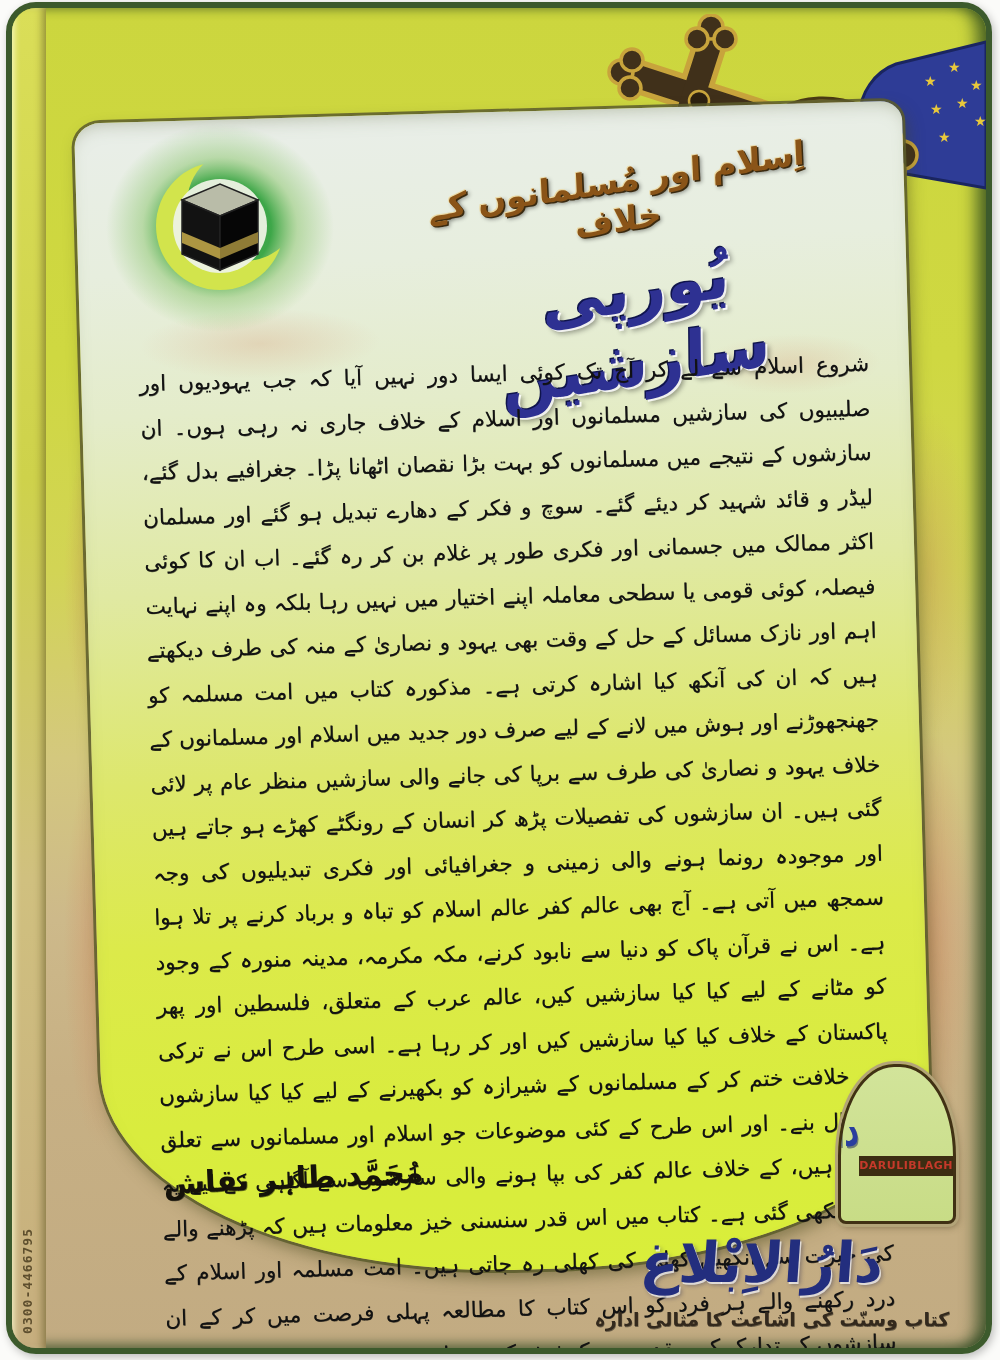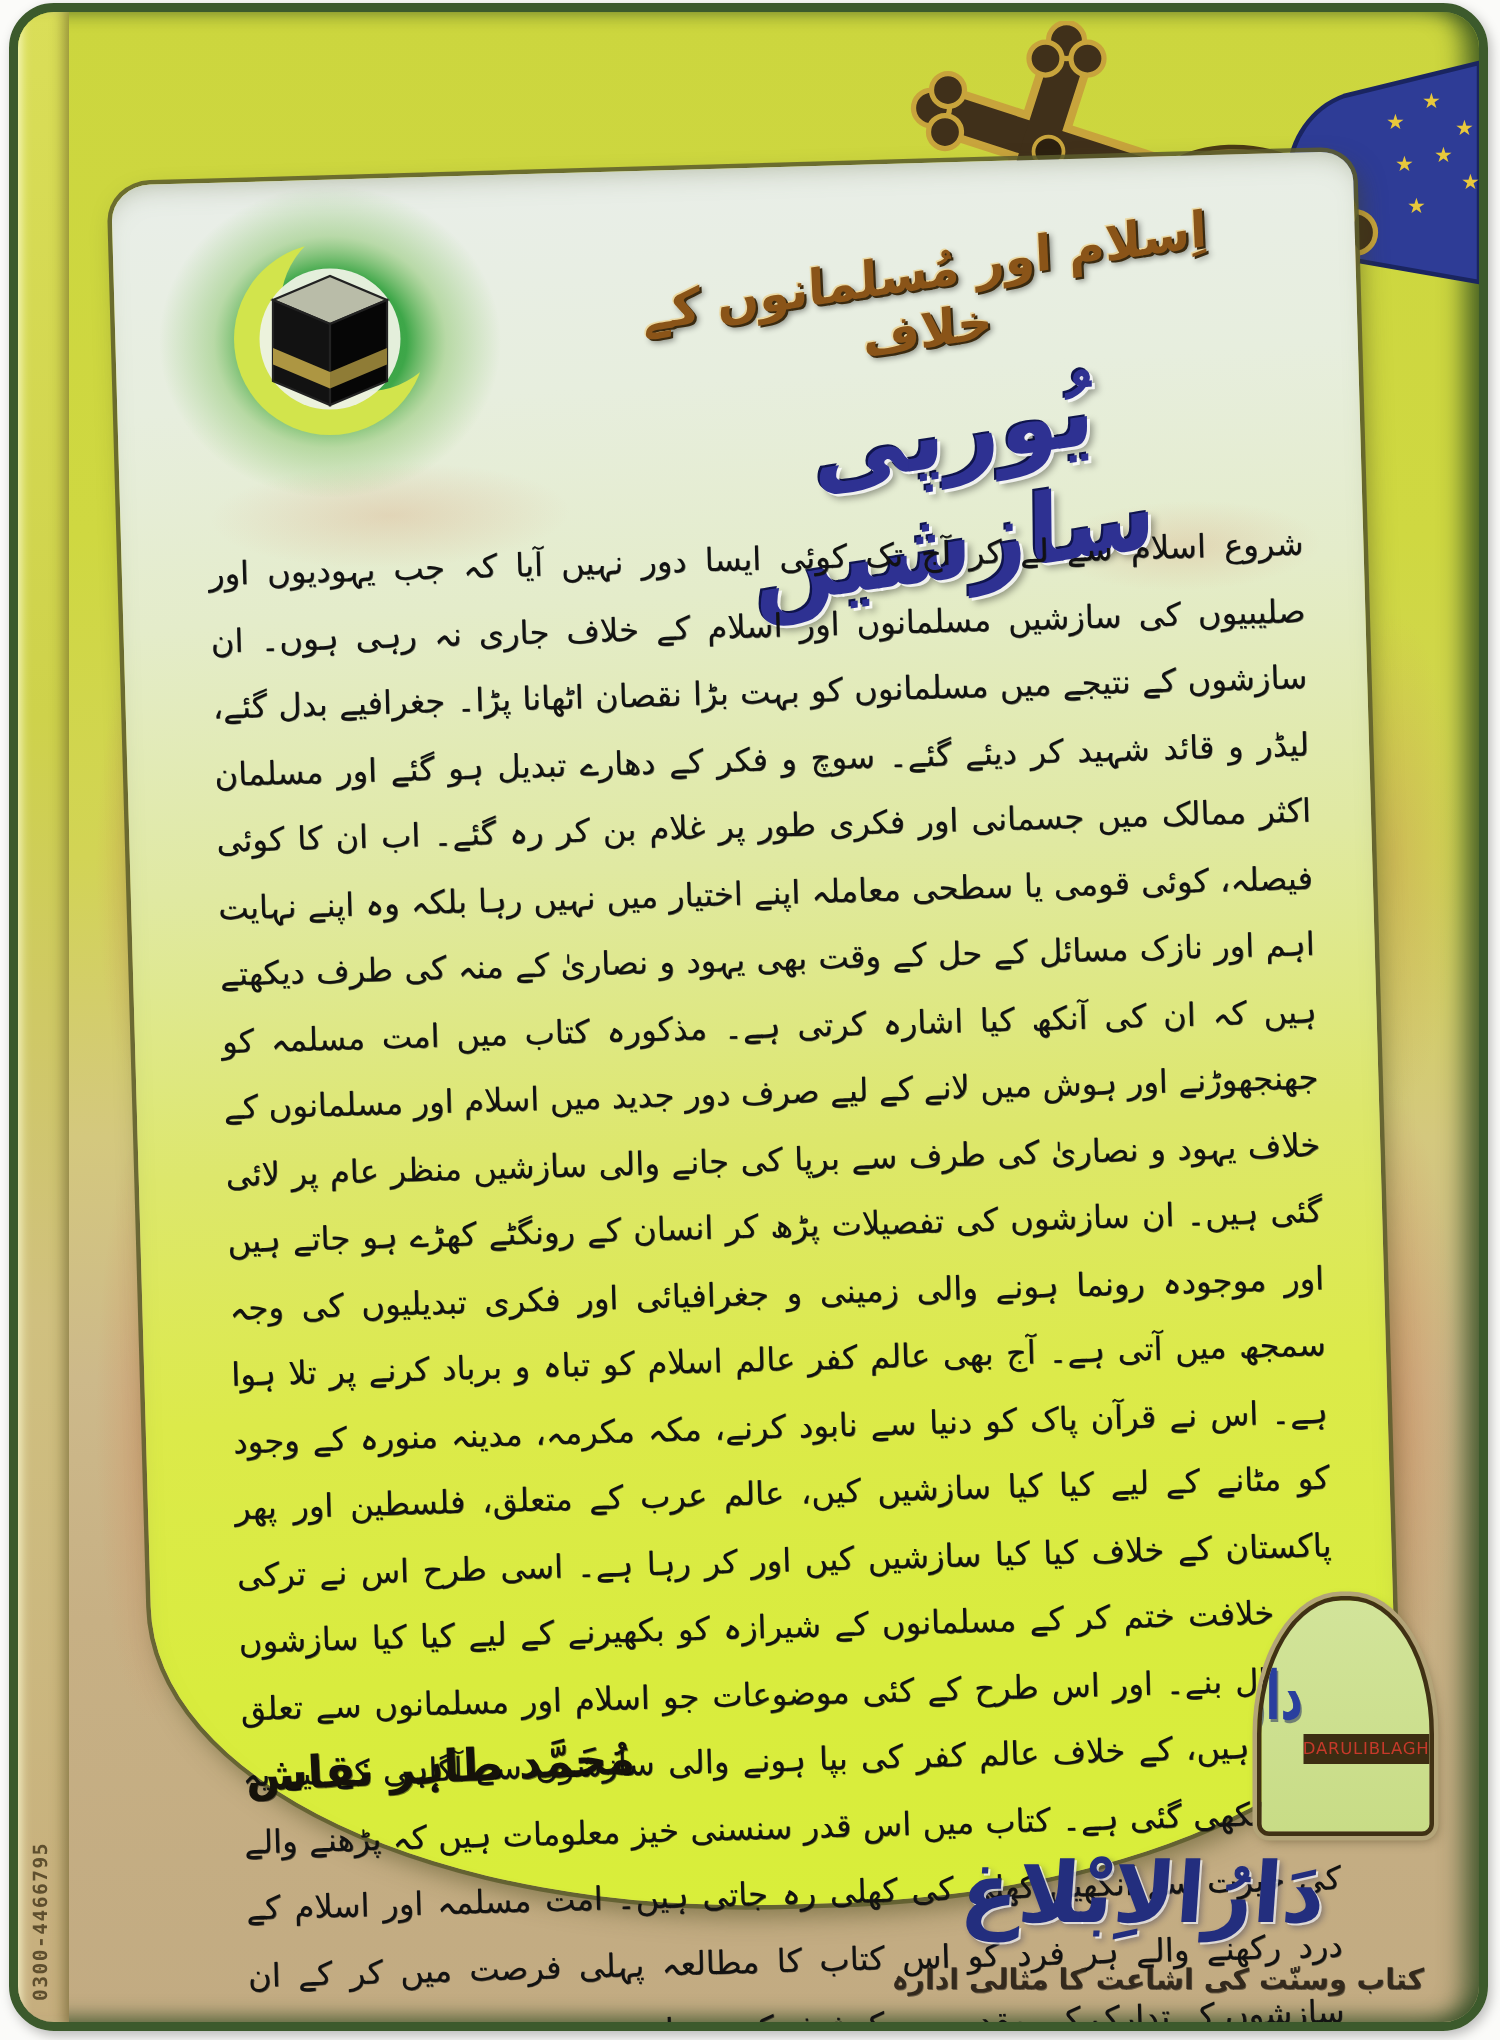--- a/index.html
+++ b/index.html
@@ -101,21 +101,21 @@
     overflow:hidden;
   }
   .badge-flourish{margin-bottom:2px;}
   .badge-ar{
     font-size:29px;font-weight:bold;color:#2a3f9e;direction:rtl;
     transform:scaleY(1.55);transform-origin:bottom;line-height:1;
     margin-bottom:10px;text-shadow:1px 1px 0 rgba(20,30,90,.5);
   }
   .badge-en{
     width:100%;background:#3c2d12;color:#c5392a;
-    font-size:11px;font-weight:normal;letter-spacing:.5px;text-align:right;
+    font-size:11px;font-weight:bold;letter-spacing:.5px;text-align:right;
     padding:3px 0 4px;
     margin-top:44px;
   }
   
   .pub-name{
     position:absolute;left:540px;top:1222px;width:420px;text-align:center;
     direction:rtl;font-size:56px;font-weight:bold;color:#232e7e;
     transform:skewX(-4deg);
     text-shadow:1.5px 1.5px 0 rgba(255,255,255,.7),3px 3px 4px rgba(40,40,80,.4);
   }

